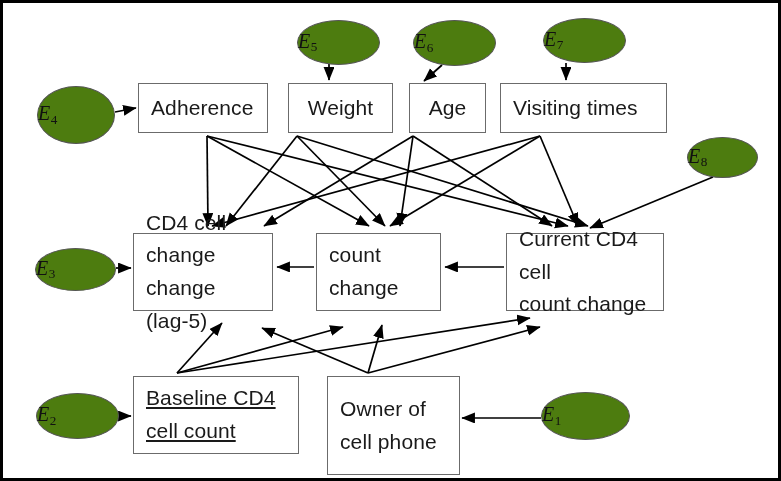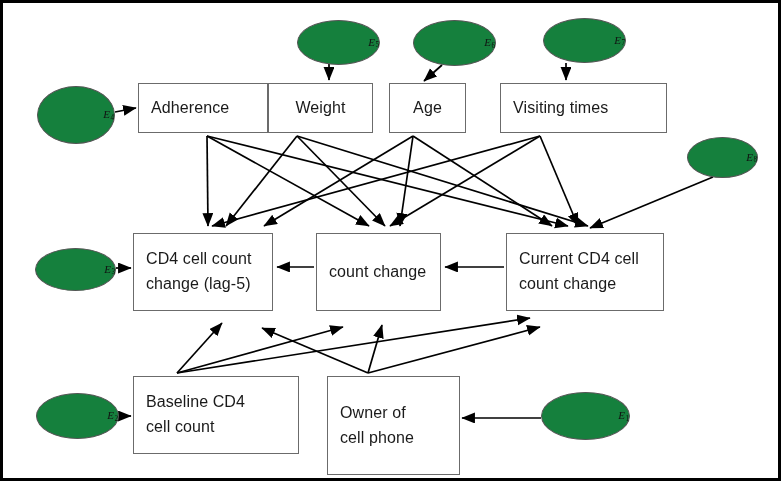--- a/index.html
+++ b/index.html
@@ -2,25 +2,25 @@
 <html><head>
 <meta charset="utf-8">
 <style>
   html,body{margin:0;padding:0;background:#fff;}
   body{font-family:"Liberation Sans",sans-serif;}
   #canvas{position:relative;width:781px;height:481px;background:#ffffff;overflow:hidden;}
   #frame{position:absolute;left:0;top:0;width:781px;height:481px;box-sizing:border-box;border:3px solid #000;}
   #edges{position:absolute;left:0;top:0;width:781px;height:481px;}
   .node{position:absolute;box-sizing:border-box;border:1.6px solid #6b6b6b;background:#fff;
         display:flex;align-items:center;justify-content:flex-start;padding:0 12px;
-        font-size:16px;color:#1a1a1a;line-height:1.55;letter-spacing:.1px;}
-  .node.center{justify-content:center;text-align:center;}
+        font-size:21px;color:#1a1a1a;line-height:1.55;letter-spacing:.1px;}
+  .node.center{justify-content:center;text-align:center;margin-left:20px;}
   .ell{position:absolute;box-sizing:border-box;border:1.3px solid #555;border-radius:50%;
-       background:#15803d;display:flex;align-items:center;justify-content:flex-end;
-       font-family:"Liberation Serif",serif;font-style:italic;font-size:11px;color:#111;}
+       background:#4d7c0f;display:flex;align-items:center;justify-content:flex-start;
+       font-family:"Liberation Serif",serif;font-style:italic;font-size:20px;color:#111;}
   .ell sub{font-size:.66em;font-style:normal;vertical-align:-.25em;padding-left:.5px;}
   .two-line{display:block;}
 </style>
 </head>
 <body>
 
 <div id="canvas">
   <div id="frame"></div>
   <svg id="edges" viewBox="0 0 781 481">
     <defs>
@@ -67,36 +67,36 @@
         <span>Weight</span>
       </div>
       <div class="node center" style="left: 389px; top: 83px; width: 77px; height: 50px; border-color: rgb(107, 107, 107);">
         <span>Age</span>
       </div>
       <div class="node" style="left: 500px; top: 83px; width: 167px; height: 50px; border-color: rgb(107, 107, 107);">
         <span>Visiting times</span>
       </div>
       <div class="node" style="left: 133px; top: 233px; width: 140px; height: 78px; border-color: rgb(107, 107, 107);">
         <span>
-          <span class="two-line">CD4 cell count</span>
+          <span class="two-line">CD4 cell change</span>
           <span class="two-line">change (lag-5)</span>
         </span>
       </div>
       <div class="node" style="left: 316px; top: 233px; width: 125px; height: 78px; border-color: rgb(107, 107, 107);">
         <span>
           <span class="two-line">count change</span>
         </span>
       </div>
       <div class="node" style="left: 506px; top: 233px; width: 158px; height: 78px; border-color: rgb(107, 107, 107);">
         <span>
           <span class="two-line">Current CD4 cell</span>
           <span class="two-line">count change</span>
         </span>
       </div>
-      <div class="node" style="left: 133px; top: 376px; width: 166px; height: 78px; border-color: rgb(107, 107, 107);">
+      <div class="node" style="left: 133px; top: 376px; width: 166px; height: 78px; border-color: rgb(107, 107, 107); text-decoration: underline;">
         <span>
           <span class="two-line">Baseline CD4</span>
           <span class="two-line">cell count</span>
         </span>
       </div>
       <div class="node" style="left: 327px; top: 376px; width: 133px; height: 99px; border-color: rgb(107, 107, 107);">
         <span>
           <span class="two-line">Owner of</span>
           <span class="two-line">cell phone</span>
         </span>

